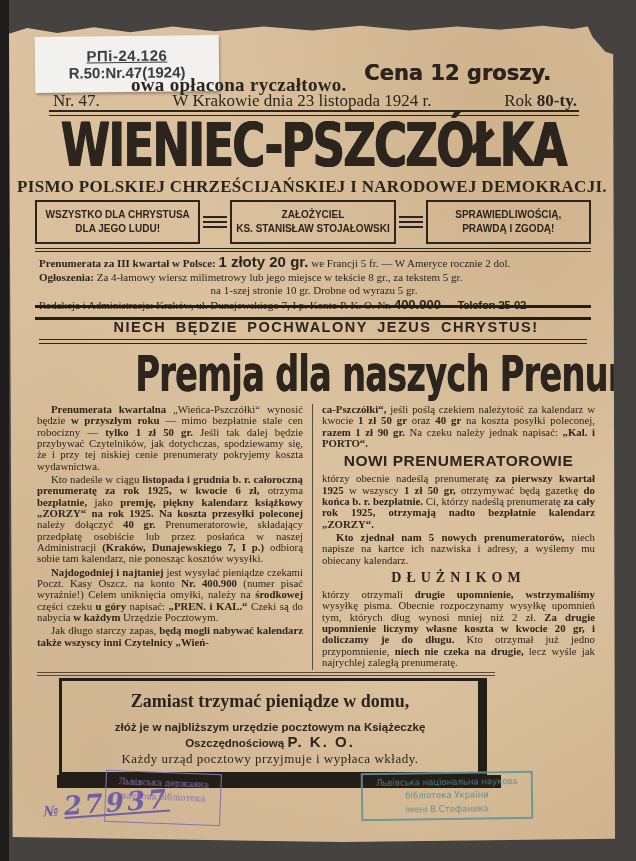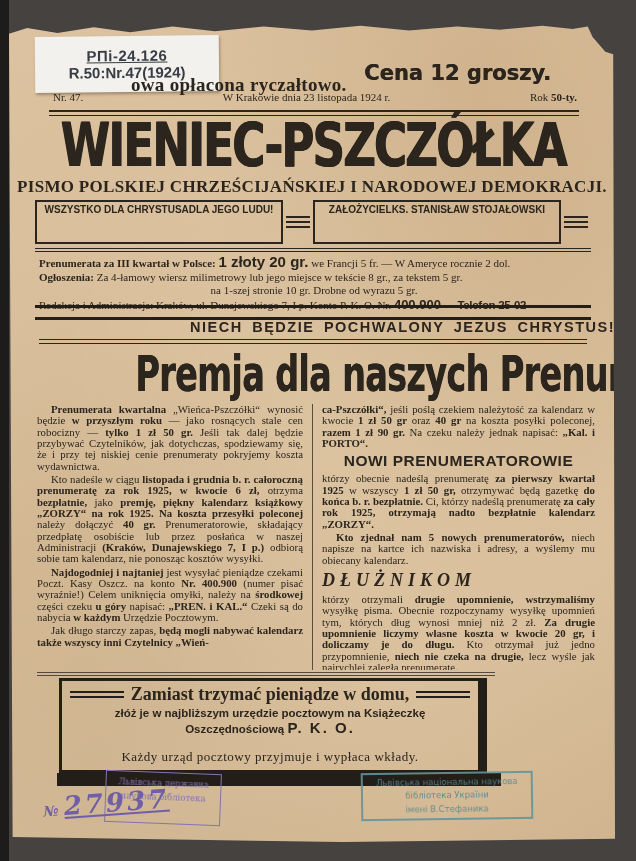--- a/index.html
+++ b/index.html
@@ -23,65 +23,65 @@
   
   .sticker{left:26px;top:12px;width:184px;height:56px;background:#f3f1ee;
     transform:rotate(-.6deg);box-shadow:1px 2px 3px rgba(40,30,15,.35);
     display:flex;flex-direction:column;justify-content:center;align-items:center;
     color:#383d43;font-family:"Liberation Sans",sans-serif;font-weight:bold;}
   .sticker .l1{font-size:15px;text-decoration:underline;letter-spacing:.5px;}
   .sticker .l2{font-size:15px;}
   .franking{left:122px;top:50px;font-weight:bold;font-size:19px;letter-spacing:.3px;}
   .cena{right:64px;top:37px;font-family:"DejaVu Sans",sans-serif;font-weight:bold;font-size:21px;
     text-shadow:.4px 0 0 currentColor;}
-  .issue-row{left:44px;right:38px;top:67px;display:flex;justify-content:space-between;font-size:11px;}
+  .issue-row{left:44px;right:38px;top:67px;display:flex;justify-content:space-between;font-size:17px;}
   .rule{border-top:2px solid #2b251d;border-bottom:1px solid #2b251d;height:3px;}
   .rule-a{left:40px;right:36px;top:86px;}
   .masthead-title{left:0;right:0;top:86px;text-align:center;white-space:nowrap;}
   .masthead-title span{display:inline-block;font-family:"DejaVu Sans",sans-serif;font-weight:bold;
     font-size:54px;letter-spacing:-2px;transform:scale(.83,1.12);transform-origin:center top;
     text-shadow:.7px 0 0 currentColor,-.7px 0 0 currentColor;}
   .masthead-sub{left:0;right:0;top:153px;text-align:center;font-weight:bold;font-size:17px;letter-spacing:.3px;}
   .mottos{left:26px;right:24px;top:176px;height:44px;display:flex;align-items:stretch;}
-  .motto-box{flex:1;border:2px solid #2b251d;display:flex;flex-direction:row;justify-content:center;
-    text-align:center;font-family:"Liberation Sans",sans-serif;font-weight:bold;font-size:10px;line-height:1.4;padding:1px 3px;}
+  .motto-box{flex:1;border:2px solid #2b251d;display:flex;flex-direction:column;justify-content:center;
+    text-align:center;font-family:"Liberation Sans",sans-serif;font-weight:bold;font-size:10px;line-height:1.4;padding:18px 3px;}
   .motto-conn{width:24px;align-self:center;height:12px;margin:0 3px;
     background:repeating-linear-gradient(to bottom,#2b251d 0 2px,transparent 2px 5px);}
   .rule-b{left:26px;right:24px;top:224px;border-top:1px solid #2b251d;border-bottom:1px solid #2b251d;height:2px;}
   .imprint{left:30px;right:26px;top:229px;font-size:11px;line-height:1.2;}
   .imprint .c{text-align:center;}
   .seg-price{font-family:"Liberation Sans",sans-serif;font-weight:bold;font-size:15px;}
   .seg-acct{font-family:"Liberation Sans",sans-serif;font-weight:bold;font-size:13px;}
   .seg-phone{font-family:"Liberation Sans",sans-serif;font-weight:bold;font-size:11.5px;letter-spacing:-.3px;margin-top:24px;}
   .rule-c{left:26px;right:24px;top:281px;height:9px;border-top:3px solid #241e18;border-bottom:3px solid #241e18;}
-  .banner{left:0;right:0;top:295px;text-align:right;font-family:"Liberation Sans",sans-serif;
+  .banner{left:0;right:0;top:295px;text-align:center;font-family:"Liberation Sans",sans-serif;
     font-weight:bold;font-size:14.5px;letter-spacing:1.5px;word-spacing:4px;margin-left:28px;}
   .rule-d{left:30px;right:28px;top:315px;border-top:1.5px solid #2b251d;border-bottom:1.5px solid #2b251d;height:3px;}
   .headline{left:0;right:0;top:320px;text-align:center;white-space:nowrap;}
   .headline span{display:inline-block;font-family:"DejaVu Sans",sans-serif;font-weight:bold;font-size:46px;
     letter-spacing:-1px;transform:scale(.73,1.1);transform-origin:center top;
     text-shadow:.5px 0 0 currentColor;}
   .columns{left:28px;right:20px;top:380px;height:266px;display:flex;overflow:hidden;}
   .col-left{width:266px;padding-right:9px;}
   .col-div{width:1px;background:#5a4b3a;}
   .col-right{flex:1;padding-left:9px;}
   .columns p{margin:0 0 2px;text-indent:14px;text-align:justify;font-size:10.8px;line-height:1.05;}
   .columns p.ni{text-indent:0;}
   .sub-head-1{text-align:center;font-family:"Liberation Sans",sans-serif;font-weight:bold;font-size:15.5px;
     letter-spacing:.5px;margin:3px 0 3px;}
-  .sub-head-2{text-align:left;font-weight:bold;font-size:18px;letter-spacing:5px;margin:4px 0 3px;font-style:italic;}
+  .sub-head-2{text-align:center;font-weight:bold;font-size:14px;letter-spacing:5px;margin:4px 0 3px;}
   .rule-e{left:28px;right:120px;top:648px;border-top:1px solid #57493a;border-bottom:1px solid #57493a;height:2px;}
   .pko-wrap{left:50px;top:654px;width:428px;}
   .pko-box{border:3px solid #241e18;border-right-width:9px;padding:3px 8px 5px;position:relative;}
   .pko-wrap::after{content:"";position:absolute;left:-2px;right:-14px;top:100%;height:13px;background:#241e18;}
-  .pko-l1{display:flex;align-items:center;gap:7px;font-weight:bold;font-size:18px;white-space:nowrap;}
+  .pko-l1{display:flex;align-items:center;gap:7px;font-weight:bold;font-size:18px;white-space:nowrap;flex-direction:column;}
   .pko-bars{flex:1;height:8px;background:repeating-linear-gradient(to bottom,#241e18 0 2px,transparent 2px 5px);}
   .pko-l2{text-align:center;font-family:"Liberation Sans",sans-serif;font-weight:bold;font-size:11.5px;margin-top:2px;}
   .seg-pkobig{font-size:15px;letter-spacing:2px;}
-  .pko-l3{text-align:center;font-size:13px;margin-top:13px;letter-spacing:.5px;}
+  .pko-l3{text-align:center;font-size:13px;margin-top:1px;letter-spacing:.5px;}
   .stamp-left{left:96px;top:748px;width:116px;height:52px;border:1.5px solid #8273b3;transform:rotate(2.2deg);
     color:#8273b3;font-family:"DejaVu Serif",serif;font-size:8.5px;line-height:1.6;text-align:center;
     padding-top:4px;box-sizing:border-box;filter:blur(.2px);}
   .stamp-left-number{left:34px;top:764px;color:#6f5fa6;transform:rotate(-4deg);white-space:nowrap;
     font-family:"DejaVu Serif",serif;font-style:italic;font-weight:bold;}
   .stamp-left-number .no{font-size:14px;}
   .stamp-left-number .num{font-size:26px;letter-spacing:3px;text-decoration:underline;}
   .stamp-right{left:352px;top:748px;width:172px;height:48px;border:2px solid #63949a;transform:rotate(-.8deg);
     color:#57898f;font-family:"DejaVu Sans",sans-serif;font-size:8.5px;line-height:1.55;text-align:center;
     display:flex;flex-direction:column;justify-content:center;box-sizing:border-box;filter:blur(.3px);opacity:.9;}
@@ -97,40 +97,44 @@
     <div class="l1">РПі-24.126</div>
     <div class="l2">R.50:Nr.47(1924)</div>
   </div>
 
   <div class="abs franking">owa opłacona ryczałtowo.</div>
   <div class="abs cena">Cena 12 groszy.</div>
 
   <div class="abs issue-row">
     <span>Nr. 47.</span>
     <span>W Krakowie dnia 23 listopada 1924 r.</span>
-    <span><span>Rok </span><b>50-ty.</b></span>
+    <span><span>Rok </span><b>80-ty.</b></span>
   </div>
   <div class="abs rule rule-a"></div>
 
   <div class="abs masthead-title">
     <span>WIENIEC-PSZCZÓŁKA</span>
   </div>
   <div class="abs masthead-sub">PISMO POLSKIEJ CHRZEŚCIJAŃSKIEJ I NARODOWEJ DEMOKRACJI.</div>
 
   <div class="abs mottos">
     <div class="motto-box">
       <div>WSZYSTKO DLA CHRYSTUSA</div>
       <div>DLA JEGO LUDU!</div>
     </div>
     <div class="motto-conn"></div>
     <div class="motto-box">
       <div>ZAŁOŻYCIEL</div>
       <div>KS. STANISŁAW STOJAŁOWSKI</div>
     </div>
     <div class="motto-conn"></div>
+    <div class="motto-box">
+      <div>SPRAWIEDLIWOŚCIĄ,</div>
+      <div>PRAWDĄ I ZGODĄ!</div>
+    </div>
   </div>
 
   <div class="abs rule-b"></div>
 
   <div class="abs imprint">
     <div><b>Prenumerata za III kwartał w Polsce: </b><b class="seg-price">1 złoty 20 gr.</b><span> we Francji 5 fr. — W Ameryce rocznie 2 dol.</span></div>
     <div><b>Ogłoszenia: </b><span>Za 4-łamowy wiersz milimetrowy lub jego miejsce w tekście 8 gr., za tekstem 5 gr.</span></div>
     <div class="c">na 1-szej stronie 10 gr. Drobne od wyrazu 5 gr.</div>
     <div><span>Redakcja i Administracja: Kraków, ul. Dunajewskiego 7, I p. Konto P. K. O. Nr. </span><b class="seg-acct">400.900</b><span> — </span><b class="seg-phone">Telefon 25-02</b></div>
   </div>
@@ -138,21 +142,21 @@
   <div class="abs rule-c"></div>
   <div class="abs banner">NIECH BĘDZIE POCHWALONY JEZUS CHRYSTUS!</div>
   <div class="abs rule-d"></div>
 
   <div class="abs headline">
     <span>Premja dla naszych Prenumeratorów.</span>
   </div>
 
   <div class="abs columns">
     <div class="col-left">
-      <p><b>Prenumerata kwartalna</b><span> „Wieńca-Pszczółki“ wynosić będzie </span><b>w przyszłym roku</b><span> — jako rosnących stale cen robocizny — </span><b>tylko 1 zł 50 gr.</b><span> Jeśli tak dalej będzie przybywać Czytelników, jak dotychczas, spodziewamy się, że i przy tej niskiej cenie prenumeraty pokryjemy koszta wydawnictwa.</span></p>
+      <p><b>Prenumerata kwartalna</b><span> „Wieńca-Pszczółki“ wynosić będzie </span><b>w przyszłym roku</b><span> — mimo bezpłatnie stale cen robocizny — </span><b>tylko 1 zł 50 gr.</b><span> Jeśli tak dalej będzie przybywać Czytelników, jak dotychczas, spodziewamy się, że i przy tej niskiej cenie prenumeraty pokryjemy koszta wydawnictwa.</span></p>
       <p><span>Kto nadeśle w ciągu </span><b>listopada i grudnia b. r.</b><span> </span><b>całoroczną prenumeratę za rok 1925, w kwocie 6 zł,</b><span> otrzyma </span><b>bezpłatnie,</b><span> jako </span><b>premję, piękny kalendarz książkowy „ZORZY“ na rok 1925.</b><span> </span><b>Na koszta przesyłki poleconej</b><span> należy dołączyć </span><b>40 gr.</b><span> Prenumeratorowie, składający przedpłatę osobiście lub przez posłańca w naszej Administracji </span><b>(Kraków, Dunajewskiego 7, I p.)</b><span> odbiorą sobie tam kalendarz, nie ponosząc kosztów wysyłki.</span></p>
       <p><b>Najdogodniej i najtaniej</b><span> jest wysyłać pieniądze czekami Poczt. Kasy Oszcz. na konto </span><b>Nr. 400.900</b><span> (numer pisać wyraźnie!) Celem uniknięcia omyłki, należy na </span><b>środkowej</b><span> części czeku </span><b>u góry</b><span> napisać: </span><b>„PREN. i KAL.“</b><span> Czeki są do nabycia </span><b>w każdym</b><span> Urzędzie Pocztowym.</span></p>
       <p><span>Jak długo starczy zapas, </span><b>będą mogli nabywać kalendarz także wszyscy inni Czytelnicy „Wień-</b></p>
     </div>
     <div class="col-div"></div>
     <div class="col-right">
       <p class="ni"><b>ca-Pszczółki“,</b><span> jeśli poślą czekiem należytość za kalendarz w kwocie </span><b>1 zł 50 gr</b><span> oraz </span><b>40 gr</b><span> na koszta posyłki poleconej, </span><b>razem 1 zł 90 gr.</b><span> Na czeku należy jednak napisać: </span><b>„Kal. i PORTO“.</b></p>
       <div class="sub-head-1">NOWI PRENUMERATOROWIE</div>
       <p class="ni"><span>którzy obecnie nadeślą prenumeratę </span><b>za pierwszy kwartał 1925</b><span> w wszyscy </span><b>1 zł 50 gr,</b><span> otrzymywać będą gazetkę </span><b>do końca b. r. bezpłatnie.</b><span> Ci, którzy nadeślą prenumeratę </span><b>za cały rok 1925, otrzymają nadto bezpłatnie kalendarz „ZORZY“.</b></p>
       <p><b>Kto zjednał nam 5 nowych prenumeratorów,</b><span> niech napisze na kartce ich nazwiska i adresy, a wyślemy mu obiecany kalendarz.</span></p>

